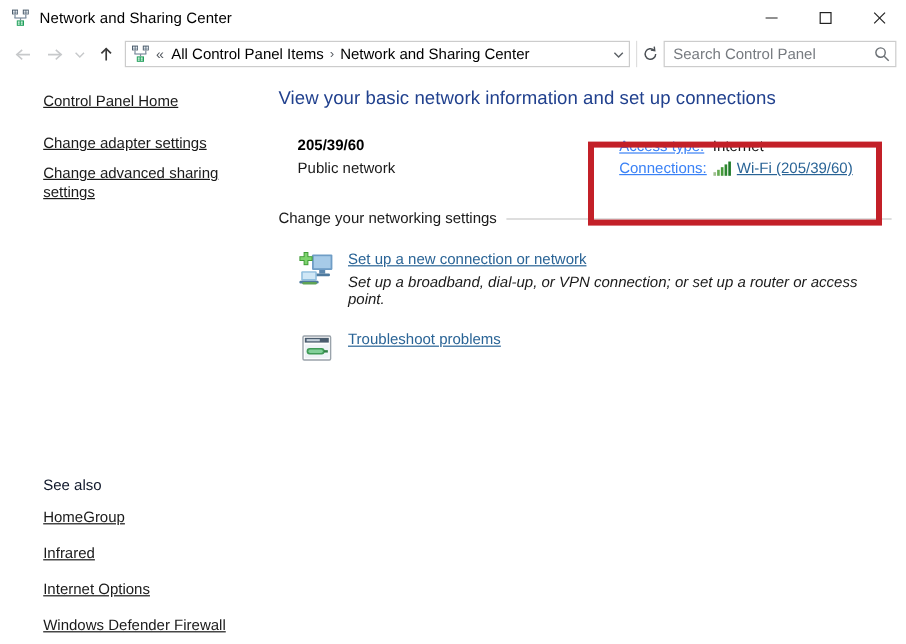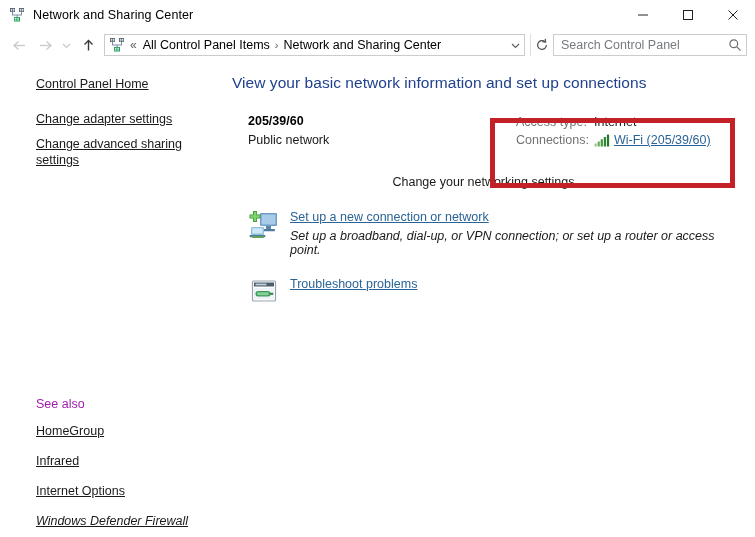--- a/index.html
+++ b/index.html
@@ -175,25 +175,25 @@
   .side-gap-lg { height: 19px; }
   .side-gap-sm { height: 9px; }
   .see-also {
     position: absolute;
     left: 22px;
     bottom: 8px;
     width: 180px;
   }
   .see-also-title {
     font-size: 12.5px;
-    color: #a21caf;
+    color: #0f172a;
     margin-bottom: 12px;
   }
   .see-also .side-link { margin-bottom: 14px; }
-  .see-also .side-link:last-child { margin-bottom: 0; font-style: italic; }
+  .see-also .side-link:last-child { margin-bottom: 0; }
 
   .main {
     flex: 1 1 auto;
     padding: 14px 12px 0 10px;
     box-sizing: border-box;
     position: relative;
   }
   .page-heading {
     font-size: 15.5px;
     color: #21418e;
@@ -232,21 +232,21 @@
     margin-bottom: 5px;
   }
   .net-type { font-size: 12.5px; color: #1a1a1a; }
   .net-right { flex: 1 1 auto; padding-top: 1px; }
   .net-row {
     display: flex;
     align-items: center;
     margin-bottom: 4px;
     font-size: 12.5px;
   }
-  .net-label { width: 78px; flex: 0 0 auto; color: #737373; }
+  .net-label { width: 78px; flex: 0 0 auto; color: #3b82f6; text-decoration: underline; }
   .net-value { color: #1a1a1a; }
   .wifi-icon {
     width: 16px;
     height: 13px;
     margin-right: 4px;
     flex: 0 0 auto;
   }
 
   
   .redbox {
@@ -449,21 +449,21 @@
               <rect x="6.7" y="5.3" width="2.2" height="7.2" fill="#45993a"></rect>
               <rect x="9.8" y="3" width="2.2" height="9.5" fill="#2d8730"></rect>
               <rect x="12.9" y="0.6" width="2.2" height="11.9" fill="#1f7a28"></rect>
             </svg>
           </span>
           <a class="link" href="#">Wi-Fi (205/39/60)</a>
         </div>
       </div>
     </div>
 
-    <div class="section-head" style="margin-top:24px;flex-direction:column;">
+    <div class="section-head" style="margin-top:24px;">
       <span class="section-head-text">Change your networking settings</span>
       <span class="section-rule"></span>
     </div>
 
     <div class="settings-list">
 
       <div class="setting-item">
         <span class="setting-icon">
           <svg width="32" height="32" viewBox="0 0 32 32">
             <rect x="12" y="4" width="17" height="13" rx="1" fill="#6f9dc6"></rect>

